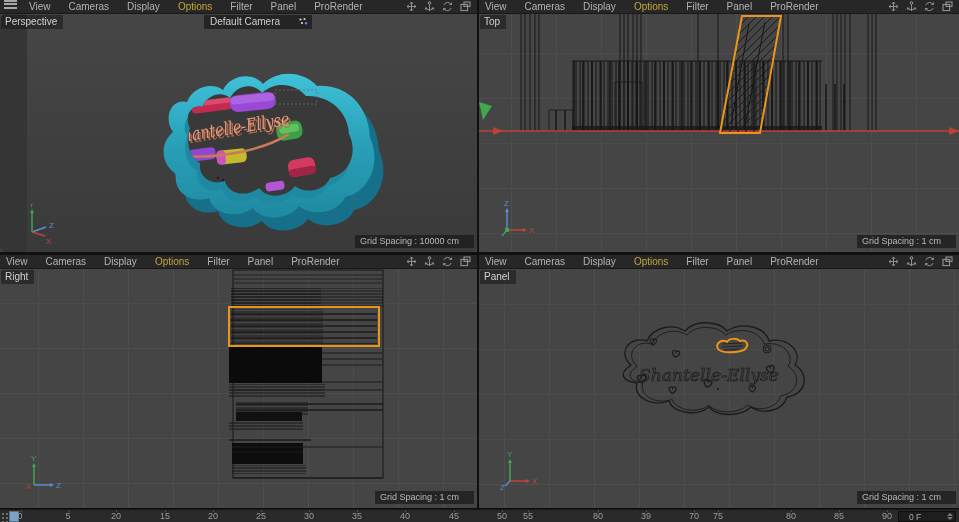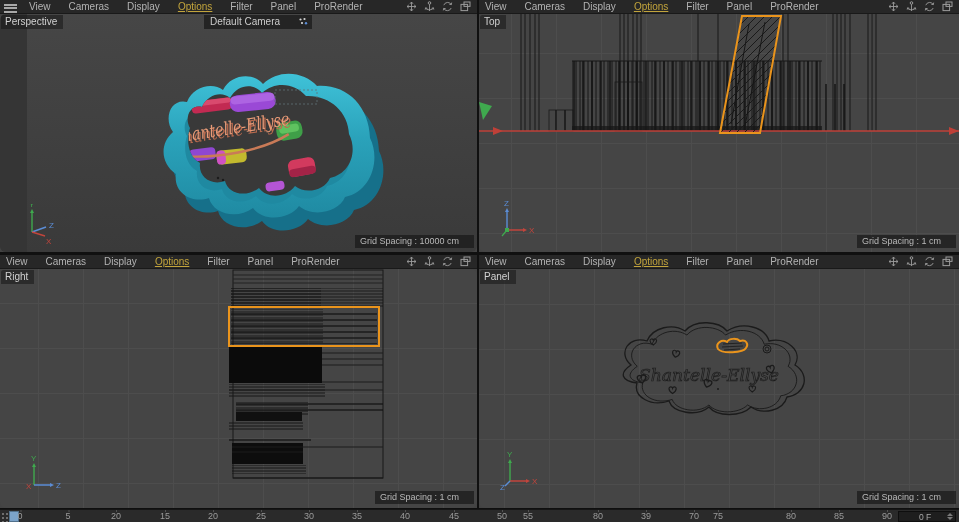--- a/index.html
+++ b/index.html
@@ -2,24 +2,24 @@
 <html><head>
 <meta charset="utf-8">
 <style>
   html,body{margin:0;padding:0;background:#0f0f0f;}
   body{width:959px;height:522px;position:relative;overflow:hidden;
        font-family:"Liberation Sans",sans-serif;-webkit-font-smoothing:antialiased;}
   .abs{position:absolute;}
   
   .vp{position:absolute;background:#434343;}
   .menubar{position:absolute;left:0;right:0;top:0;height:13px;background:#272727;
-           border-bottom:1px solid #191919;display:flex;align-items:flex-end;
+           border-bottom:1px solid #191919;display:flex;align-items:flex-start;
            font-size:10px;color:#b3b3b3;white-space:nowrap;}
   .mi{padding:0 9px;line-height:13px;cursor:default;}
-  .mi.hl{color:#c2a43c;text-decoration:underline;}
+  .mi.hl{color:#c2a43c;}
   .burger{width:13px;height:9px;margin:0 3px 0 4px;display:inline-block;
           background:linear-gradient(#a8a8a8 0 2px,transparent 2px 3.5px,#a8a8a8 3.5px 5.5px,transparent 5.5px 7px,#a8a8a8 7px 9px);}
   .vpicons{position:absolute;right:6px;top:1px;display:flex;gap:7px;align-items:center;}
   .vpicons svg{display:block;}
   .view{position:absolute;left:0;right:0;top:14px;bottom:0;overflow:hidden;border-radius:6px;}
   .ortho{background-color:#454545;
          background-image:linear-gradient(to right,#4d4d4d 1px,transparent 1px),
                           linear-gradient(to bottom,#4d4d4d 1px,transparent 1px);
          background-size:45px 45px;}
   .persp{background:linear-gradient(#464646,#3a3a3a);}
@@ -34,21 +34,21 @@
   
   .timeline{position:absolute;left:0;top:509px;width:959px;height:13px;background:#2a2a2a;
             border-top:1px solid #151515;}
   .tick{position:absolute;top:1px;transform:translateX(-50%);font-size:9px;color:#9b9b9b;}
   .tick::before{content:'';position:absolute;left:50%;top:-1px;width:1px;height:2px;background:#555;}
   .grip{position:absolute;left:1px;top:2px;width:9px;height:10px;
         background-image:radial-gradient(#6e6e6e 1px,transparent 1.1px);background-size:4px 4px;}
   .playhead{position:absolute;left:9px;top:1px;width:10px;height:11px;background:#7ba3c9;border:1px solid #52718c;box-sizing:border-box;}
   .framebox{position:absolute;right:3px;top:1px;width:58px;height:11px;background:#1e1e1e;
             border:1px solid #0e0e0e;box-sizing:border-box;color:#a9a9a9;font-size:8.5px;
-            display:flex;align-items:center;padding-left:20px;}
+            display:flex;align-items:center;padding-left:10px;}
   .spin{margin-left:auto;margin-right:2px;display:flex;flex-direction:column;gap:1px;}
   .spin i{display:block;width:0;height:0;border-left:3px solid transparent;border-right:3px solid transparent;}
   .spin .up{border-bottom:3px solid #7a7a7a;}
   .spin .dn{border-top:3px solid #7a7a7a;}
   text{font-family:"Liberation Sans",sans-serif;}
   .script{font-family:"DejaVu Serif",serif;font-style:italic;}
 </style>
 </head>
 <body>
 

